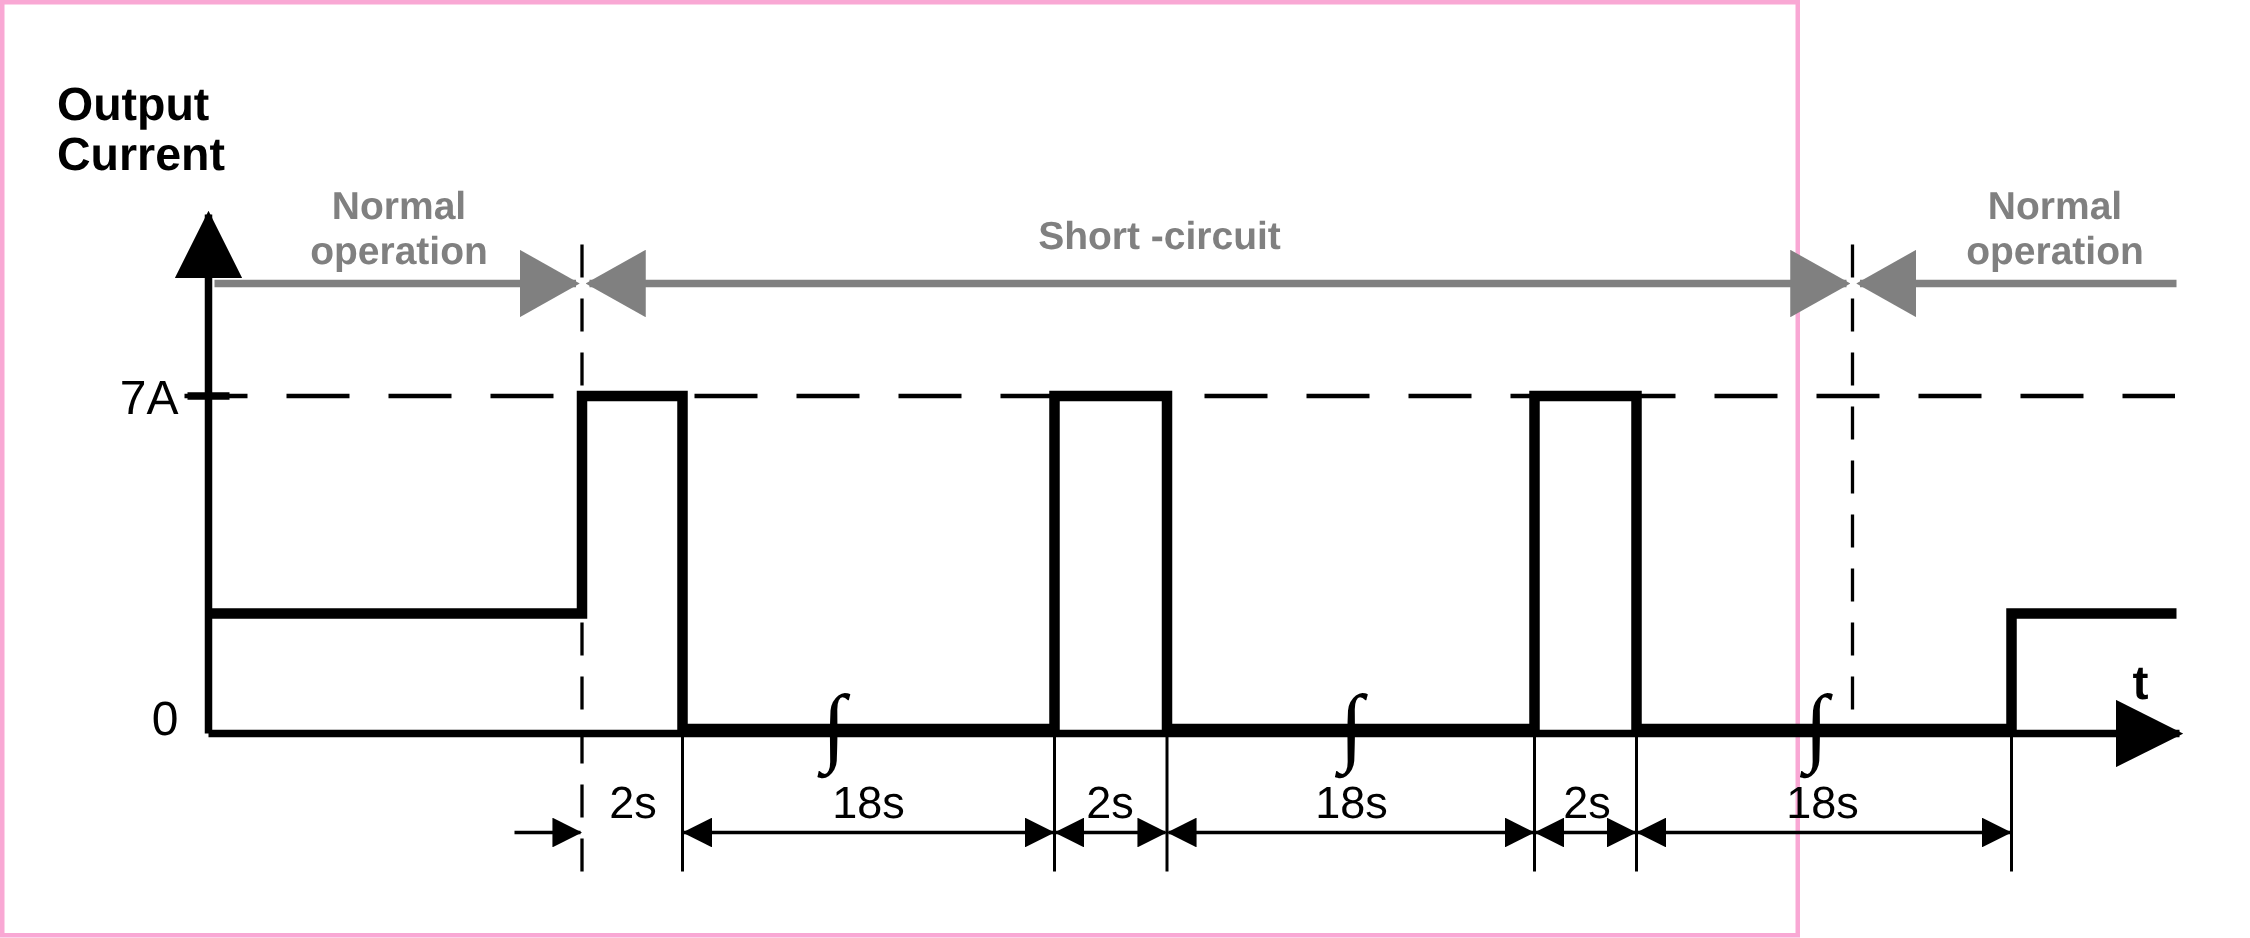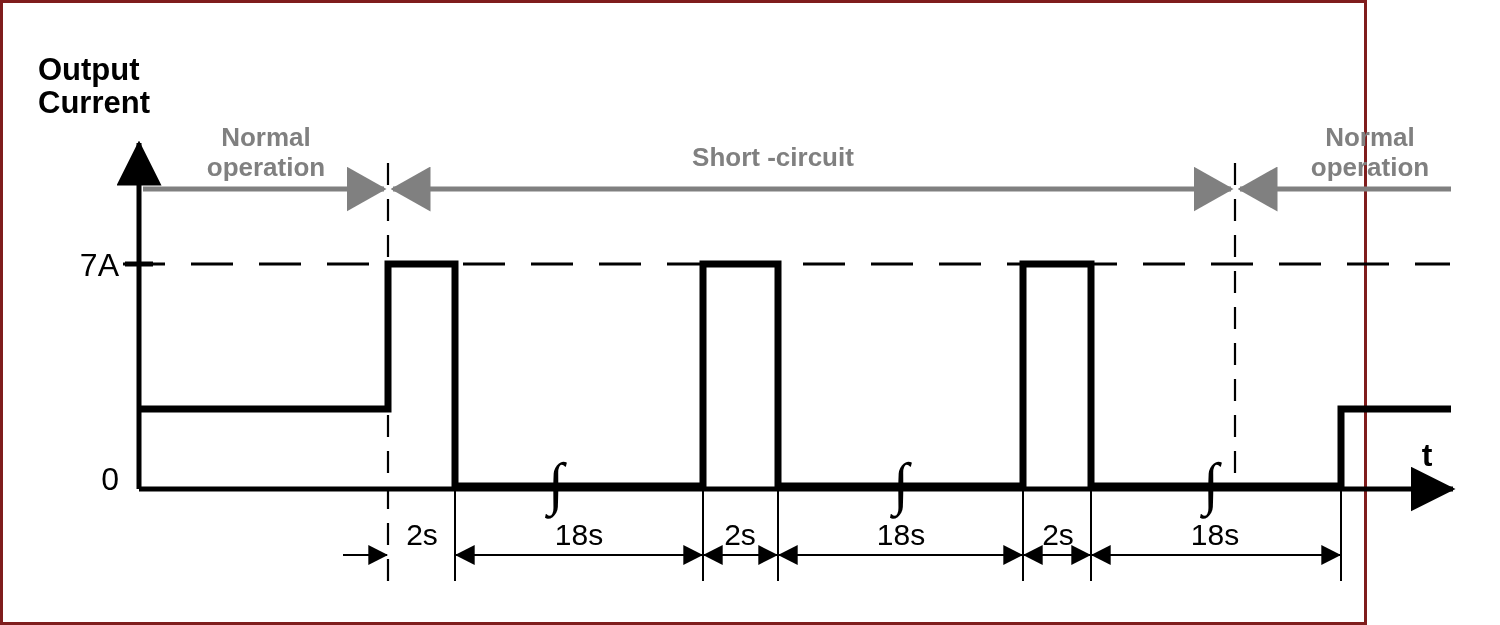--- a/index.html
+++ b/index.html
@@ -9,24 +9,24 @@
   }
   body {
     width: 1500px;
     height: 625px;
     font-family: "Liberation Sans", sans-serif;
     overflow: hidden;
   }
   #frame {
     position: absolute;
     left: 0; top: 0;
-    width: 1367px;
+    width: 1200px;
     height: 625px;
     box-sizing: border-box;
-    border: 3px solid #7f1d1d;
+    border: 3px solid #f9a8d4;
     background: #ffffff;
   }
   #diagram {
     position: absolute;
     left: 0; top: 0;
     width: 1500px;
     height: 625px;
     display: block;
   }
   .axis-title {

